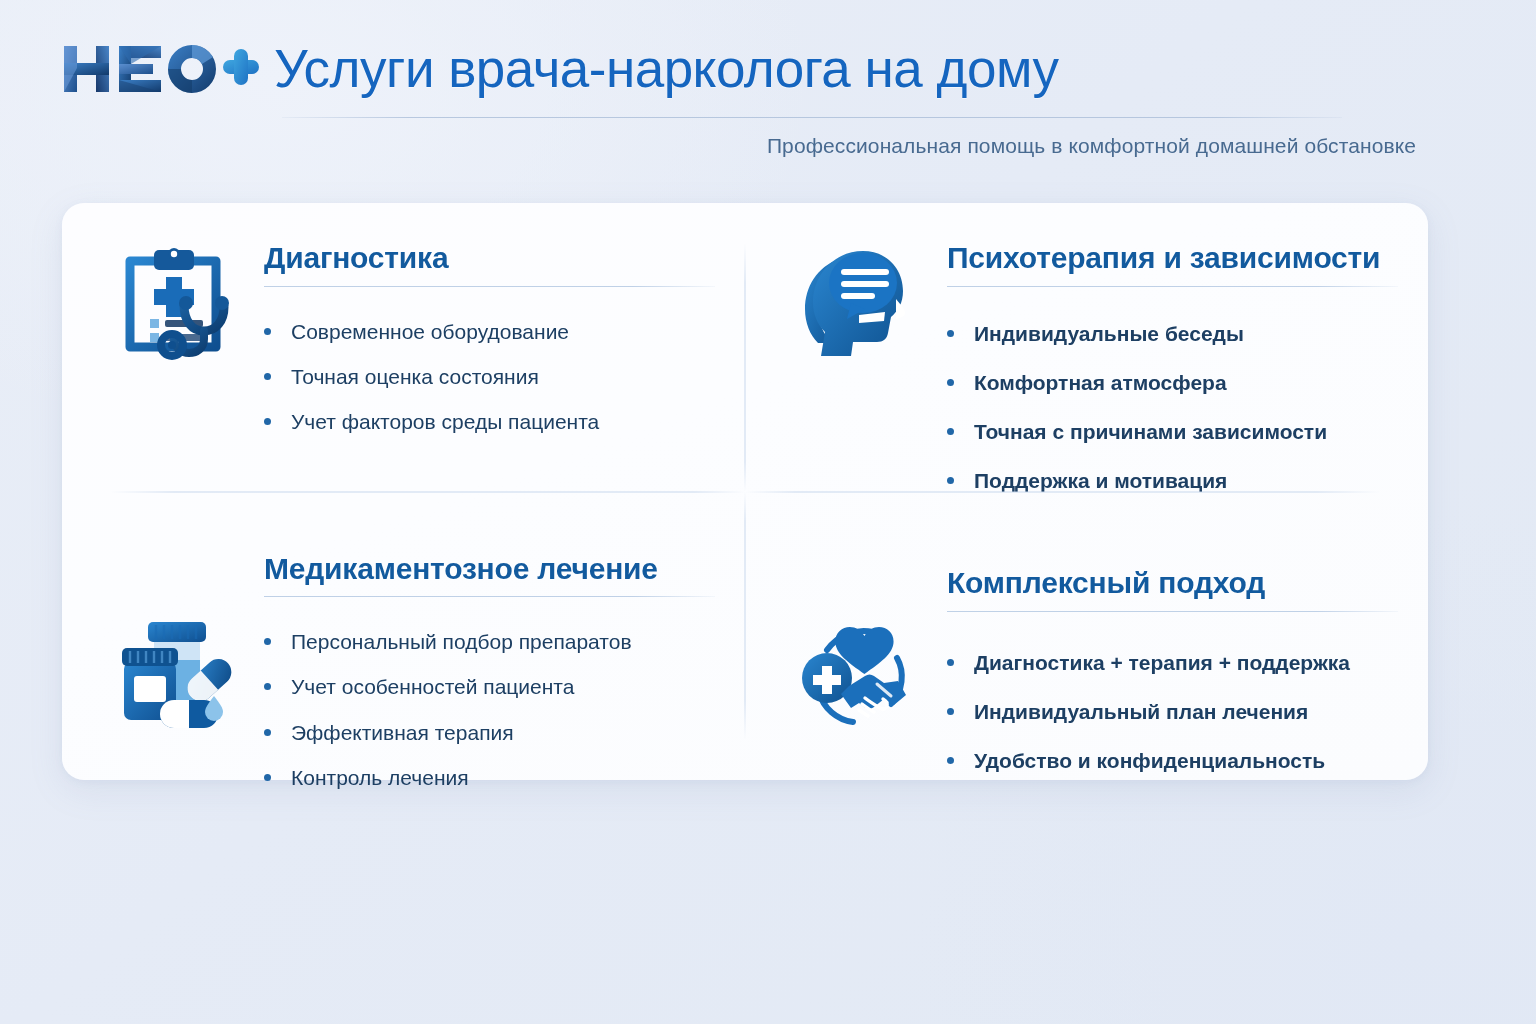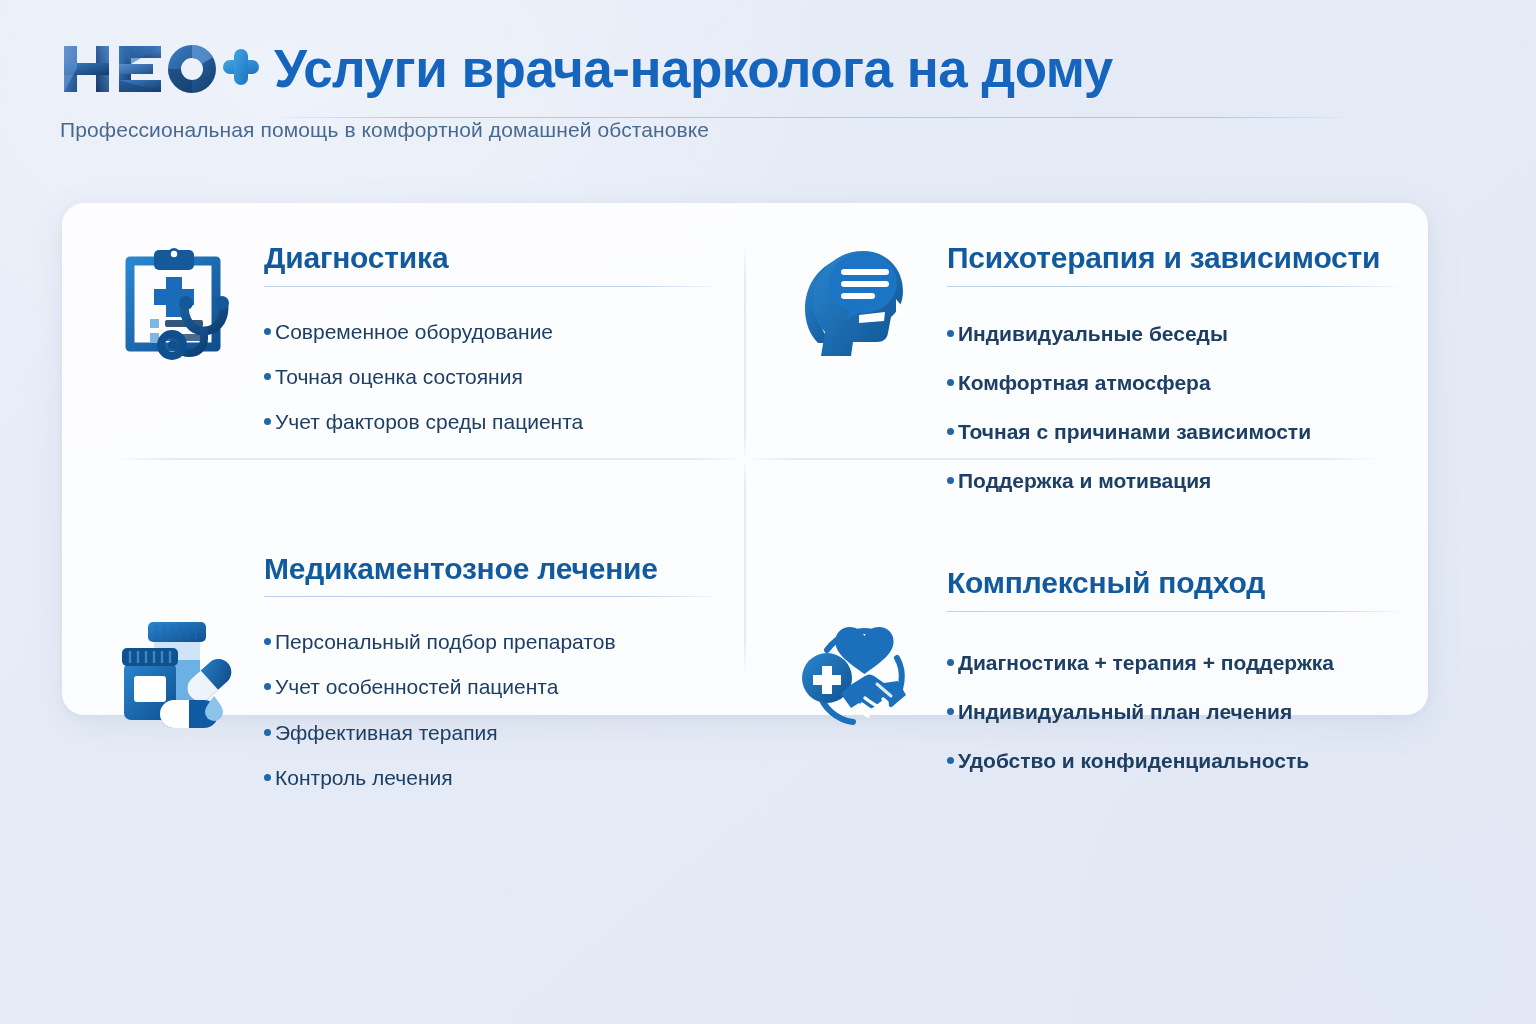--- a/index.html
+++ b/index.html
@@ -28,50 +28,51 @@
     display:flex;
     align-items:center;
     gap:14px;
   }
   .logo {
     flex:none;
     display:block;
   }
   .title {
     font-size:53px;
-    font-weight:bold;
+    font-weight:normal;
     color:#1565bf;
     letter-spacing:-0.5px;
     line-height:1.05;
     white-space:nowrap;
     text-shadow:0 1px 0 rgba(255,255,255,.5);
   }
   .header-rule {
     margin:17px 0 0 222px;
     width:1060px;
     height:1px;
     background:linear-gradient(90deg, rgba(166,186,214,.12) 0%, rgba(166,186,214,.75) 12%, rgba(166,186,214,.75) 88%, rgba(166,186,214,.12) 100%);
   }
   .subtitle {
-    text-align:left;
+    margin-top:16px;
+    text-align:right;
     padding-right:60px;
     font-size:21px;
     color:#4c6party;
     color:#4a6party;
     color:#486a90;
     letter-spacing:.1px;
   }
 
   
   .panel {
     position:absolute;
     left:62px;
     top:203px;
     width:1366px;
-    height:512px;
+    height:577px;
     background:linear-gradient(160deg, #fdfdff 0%, #fcfdff 40%, #fbfcfe 100%);
     border-radius:22px;
     box-shadow:0 10px 34px rgba(120,140,180,.13), 0 2px 8px rgba(120,140,180,.07);
     display:grid;
     grid-template-columns:1fr 1fr;
     grid-template-rows:1fr 1fr;
   }
   
   .panel::before {
     content:"";
@@ -126,21 +127,21 @@
     height:1px;
     background:linear-gradient(90deg, rgba(185,204,228,.9) 0%, rgba(185,204,228,.9) 82%, rgba(185,204,228,.12) 100%);
   }
   .bullets {
     list-style:none;
     margin-top:22px;
   }
   .bullets li {
     display:flex;
     align-items:baseline;
-    gap:4px;
+    gap:20px;
     font-size:21px;
     color:#1d3f63;
     line-height:1.3;
     padding:9px 0;
     white-space:nowrap;
   }
   .bullets li .dot {
     flex:none;
     width:7px; height:7px;
     border-radius:50%;

